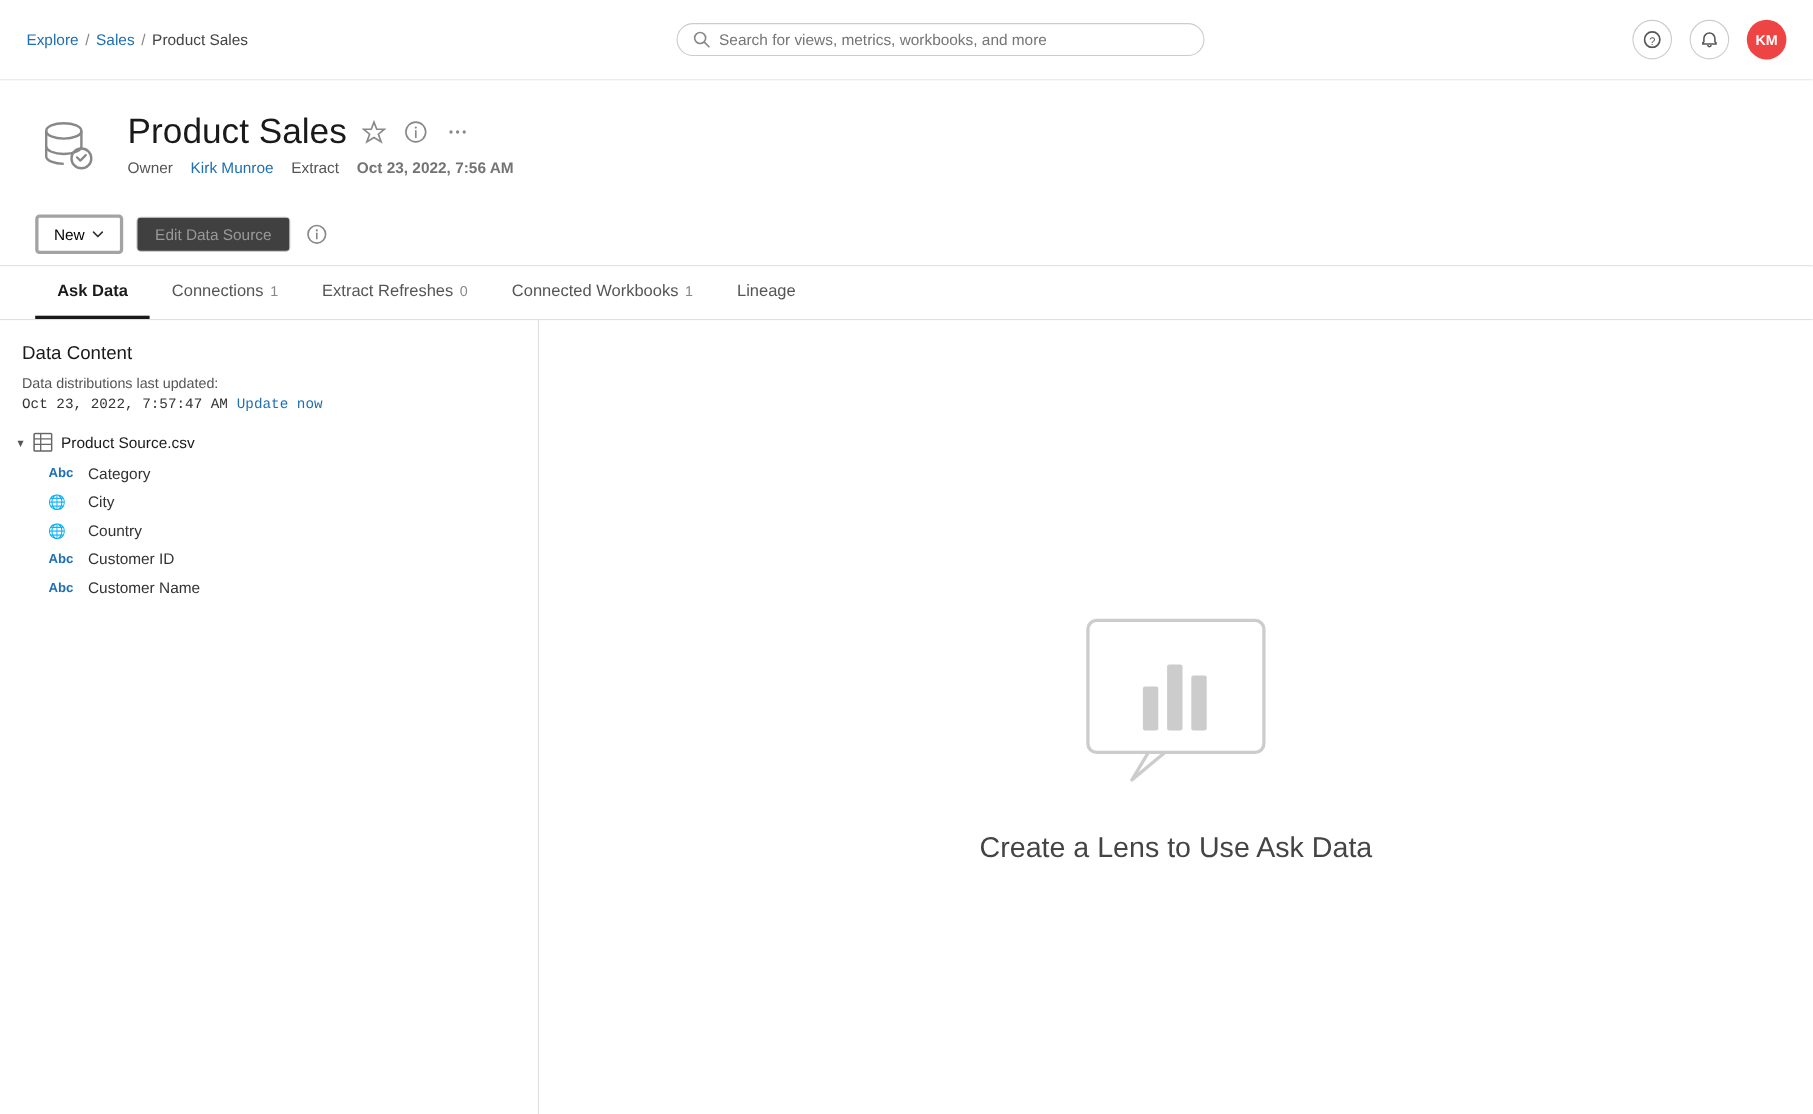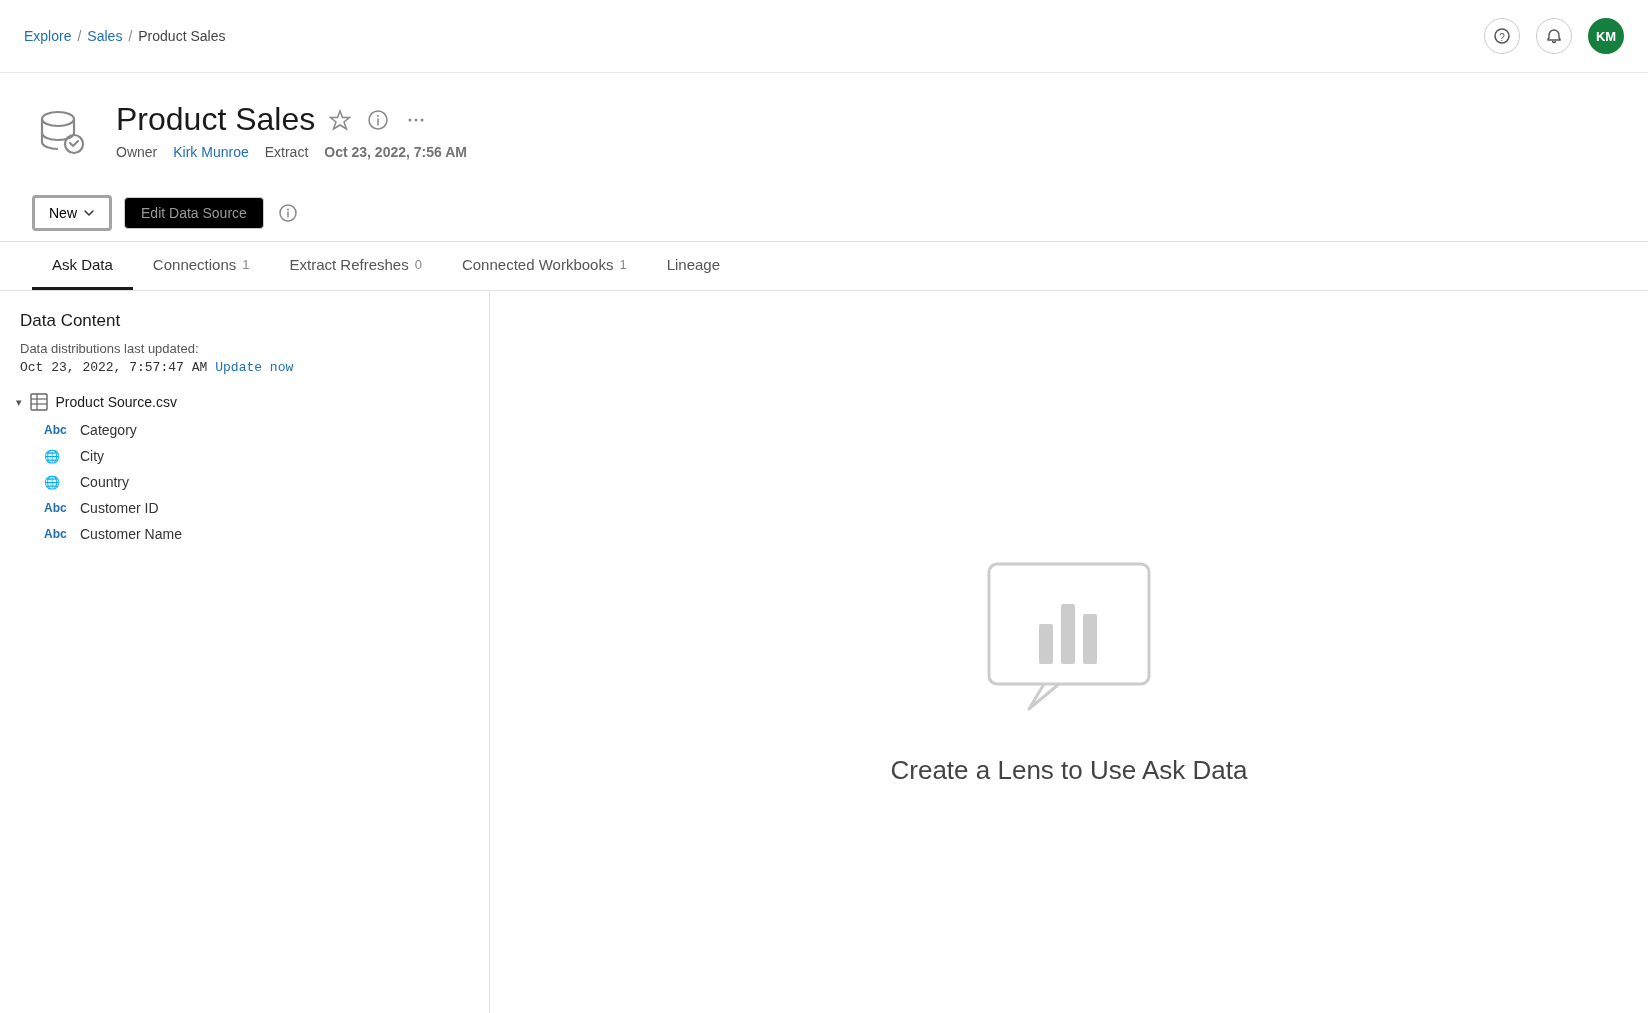--- a/index.html
+++ b/index.html
@@ -19,21 +19,21 @@
       padding: 6px 14px; width: 480px; gap: 8px; background: #fff;
     }
     .search-bar input { border: none; outline: none; width: 100%; font-size: 14px; color: #444; background: transparent; }
     .search-icon-svg { color: #888; flex-shrink: 0; }
     .nav-actions { display: flex; align-items: center; gap: 16px; }
     .nav-icon-btn {
       background: none; border: 1px solid #ccc; border-radius: 50%; width: 36px; height: 36px;
       display: flex; align-items: center; justify-content: center; cursor: pointer; color: #555;
     }
     .avatar {
-      width: 36px; height: 36px; border-radius: 50%; background: #15803d;
+      width: 36px; height: 36px; border-radius: 50%; background: #ef4444;
       color: #fff; display: flex; align-items: center; justify-content: center;
       font-size: 13px; font-weight: 600; cursor: pointer;
     }
 
     
     .page-header {
       padding: 28px 32px 20px; display: flex; align-items: flex-start; gap: 20px;
     }
     .ds-icon {
       width: 64px; height: 64px; display: flex; align-items: center; justify-content: center;
@@ -55,35 +55,35 @@
     .toolbar {
       padding: 10px 32px; display: flex; align-items: center; gap: 12px;
       border-bottom: 1px solid #e0e0e0;
     }
     .btn-new {
       border: 3px solid #a3a3a3; background: #fff; border-radius: 4px;
       padding: 7px 14px; font-size: 14px; cursor: pointer; display: flex; align-items: center; gap: 6px;
       font-weight: 500;
     }
     .btn-edit {
-      border: 1px solid #ccc; background: #000000; border-radius: 4px;
+      border: 1px solid #ccc; background: #404040; border-radius: 4px;
       padding: 7px 16px; font-size: 14px; cursor: pointer; color: #999;
     }
 
     
     .tabs {
       display: flex; align-items: center; padding: 0 32px;
       border-bottom: 1px solid #e0e0e0; gap: 0;
     }
     .tab {
       padding: 14px 20px; font-size: 15px; cursor: pointer; color: #555;
       border-bottom: 3px solid transparent; white-space: nowrap;
       display: flex; align-items: center; gap: 6px;
     }
-    .tab.active { color: #1a1a1a; border-bottom-color: #1a1a1a; font-weight: 400; }
+    .tab.active { color: #1a1a1a; border-bottom-color: #1a1a1a; font-weight: 700; }
     .tab-count { font-size: 13px; color: #888; }
 
     
     .main-content { display: flex; height: calc(100vh - 240px); }
 
     
     .left-panel { width: 490px; border-right: 1px solid #e0e0e0; flex-shrink: 0; display: flex; flex-direction: column; }
     .data-content-header { padding: 20px 20px 8px; }
     .data-content-title { font-size: 17px; font-weight: 500; color: #1a1a1a; margin-bottom: 10px; }
     .data-dist-text { font-size: 13px; color: #555; margin-bottom: 4px; }
@@ -118,20 +118,27 @@
 </head>
 <body>
 
 <nav class="top-nav">
   <div class="breadcrumb">
     <a href="#">Explore</a>
     <span class="sep">/</span>
     <a href="#">Sales</a>
     <span class="sep">/</span>
     <span class="current">Product Sales</span>
+  </div>
+  <div class="search-bar">
+    <svg class="search-icon-svg" width="16" height="16" viewBox="0 0 16 16" fill="none">
+      <circle cx="6.5" cy="6.5" r="5" stroke="#888" stroke-width="1.5"></circle>
+      <line x1="10.5" y1="10.5" x2="14.5" y2="14.5" stroke="#888" stroke-width="1.5" stroke-linecap="round"></line>
+    </svg>
+    <input type="text" placeholder="Search for views, metrics, workbooks, and more" style="">
   </div>
   <div class="nav-actions">
     <button class="nav-icon-btn">
       <svg width="16" height="16" viewBox="0 0 16 16" fill="none">
         <circle cx="8" cy="8" r="7" stroke="#555" stroke-width="1.5"></circle>
         <text x="8" y="12.5" text-anchor="middle" font-size="10" fill="#555" font-family="Arial">?</text>
       </svg>
     </button>
     <button class="nav-icon-btn">
       <svg width="16" height="16" viewBox="0 0 16 16" fill="none">

